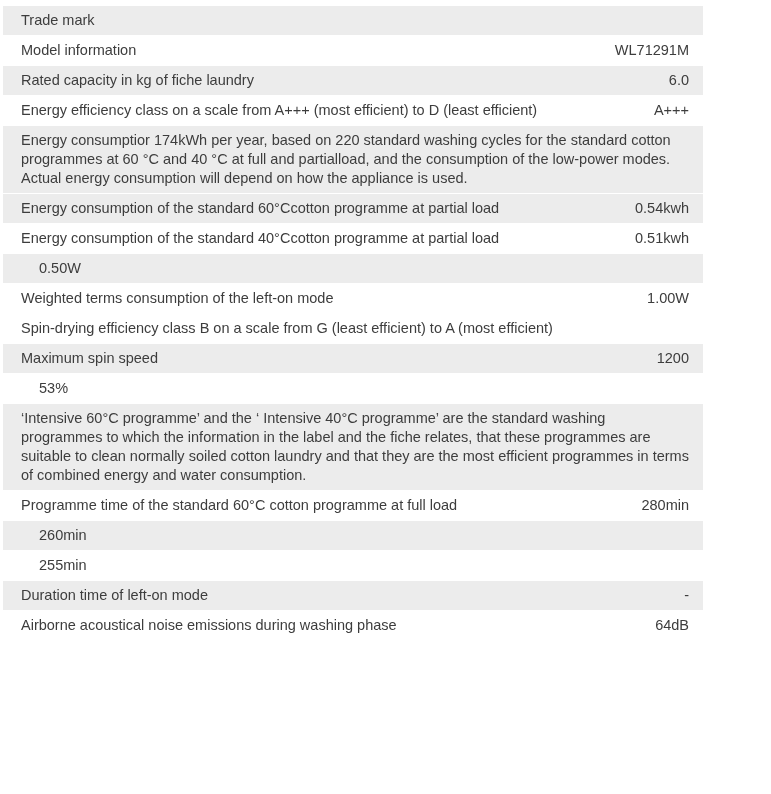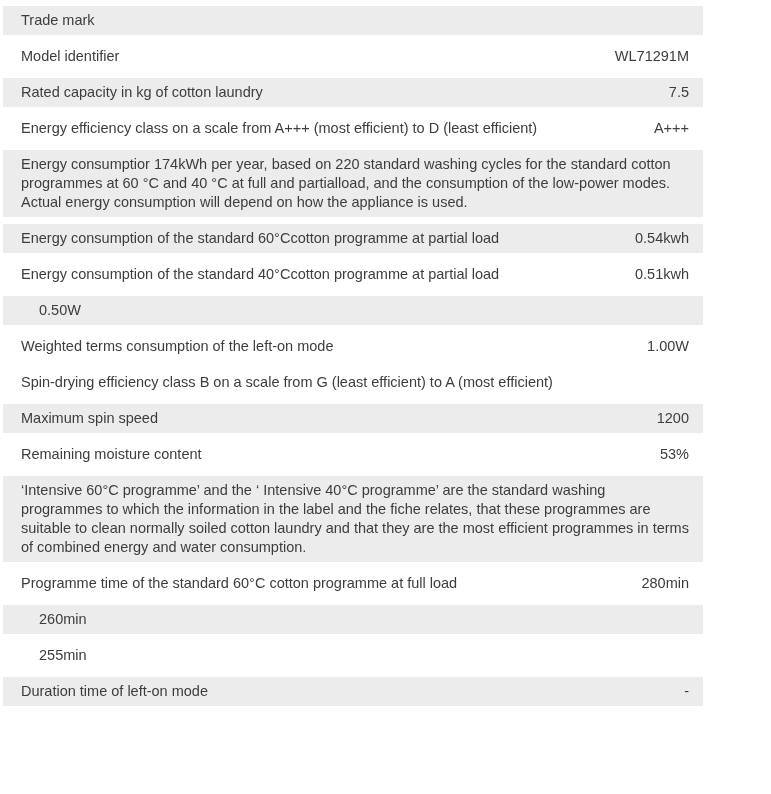--- a/index.html
+++ b/index.html
@@ -10,21 +10,21 @@
   }
   body {
     width: 771px;
   }
   .fiche-table {
     box-sizing: border-box;
     width: 706px;
     padding: 6px 3px 8px 3px;
     display: flex;
     flex-direction: column;
-    gap: 7px;
+    gap: 1px;
   }
   .row {
     display: flex;
     align-items: flex-start;
     box-sizing: border-box;
     padding: 5px 14px 5px 18px;
     font-size: 14.5px;
     line-height: 19px;
     color: #3d3d3d;
     background: #ffffff;
@@ -45,26 +45,26 @@
 </style>
 </head>
 <body>
 
 <div class="fiche-table">
     <div class="row shaded">
     <div class="label">Trade mark</div>
 
   </div>
     <div class="row">
-    <div class="label">Model identifier</div>
+    <div class="label">Model information</div>
     <div class="value">WL71291M</div>
   </div>
     <div class="row shaded">
-    <div class="label">Rated capacity in kg of cotton laundry</div>
-    <div class="value">7.5</div>
+    <div class="label">Rated capacity in kg of fiche laundry</div>
+    <div class="value">6.0</div>
   </div>
     <div class="row">
     <div class="label">Energy efficiency class on a scale from A+++ (most efficient) to D (least efficient)</div>
     <div class="value">A+++</div>
   </div>
     <div class="row shaded">
     <div class="label">Energy consumptior 174kWh per year, based on 220 standard washing cycles for the standard cotton programmes at 60 °C and 40 °C at full and partialload, and the consumption of the low-power modes. Actual energy consumption will depend on how the appliance is used.</div>
 
   </div>
     <div class="row shaded">
@@ -84,34 +84,37 @@
   </div>
     <div class="row">
     <div class="label">Spin-drying efficiency class B on a scale from G (least efficient) to A (most efficient)</div>
 
   </div>
     <div class="row shaded">
     <div class="label">Maximum spin speed</div>
     <div class="value">1200</div>
   </div>
     <div class="row">
-    <div class="label">Remaining moisture content</div>
     <div class="value">53%</div>
   </div>
     <div class="row shaded">
     <div class="label">‘Intensive 60°C programme’ and the ‘ Intensive 40°C programme’ are the standard washing programmes to which the information in the label and the fiche relates, that these programmes are suitable to clean normally soiled cotton laundry and that they are the most efficient programmes in terms of combined energy and water consumption.</div>
 
   </div>
     <div class="row">
     <div class="label">Programme time of the standard 60°C cotton programme at full load</div>
     <div class="value">280min</div>
   </div>
     <div class="row shaded">
     <div class="value">260min</div>
   </div>
     <div class="row">
     <div class="value">255min</div>
   </div>
     <div class="row shaded">
     <div class="label">Duration time of left-on mode</div>
     <div class="value">-</div>
   </div>
+    <div class="row">
+    <div class="label">Airborne acoustical noise emissions during washing phase</div>
+    <div class="value">64dB</div>
+  </div>
   </div>
 
 </body></html>

